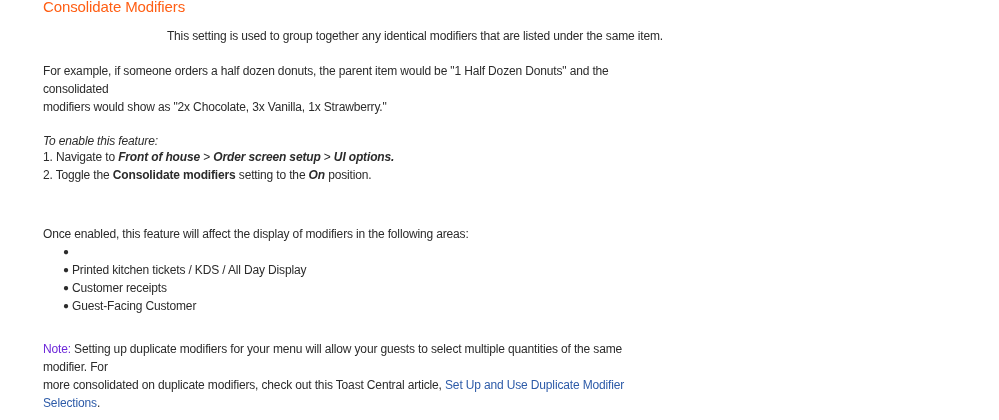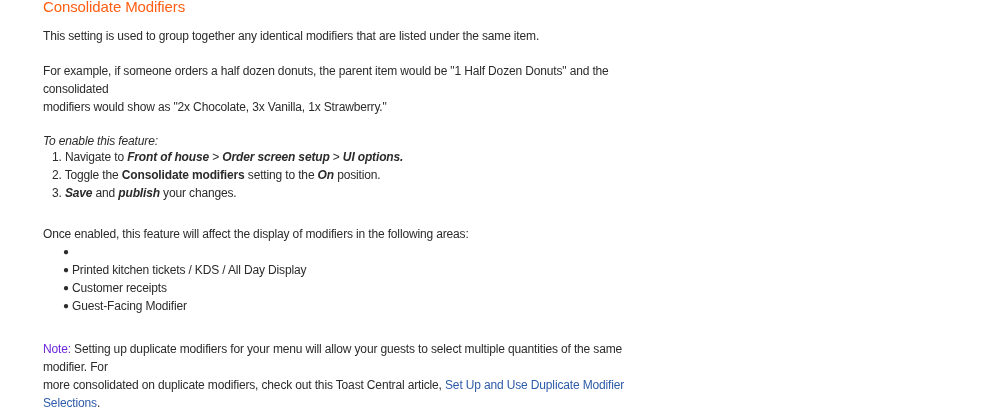--- a/index.html
+++ b/index.html
@@ -43,21 +43,20 @@
       position: absolute;
       left: 43px;
       top: 148px;
       margin: 0;
       padding: 0;
       list-style: none;
     }
     .ol li {
       height: 18px;
       letter-spacing: -0.15px;
-      margin-left: 9px;
     }
     .ul {
       position: absolute;
       left: 72px;
       top: 243px;
       margin: 0;
       padding: 0;
       list-style: none;
     }
     .ul li {
@@ -75,48 +74,45 @@
     .link { color: #2d5ba8; text-decoration: none; cursor: pointer; }
     b { font-weight: bold; }
     i { font-style: italic; }
   </style>
 </head>
 <body>
 
 <div class="article">
   <h2 class="title">Consolidate Modifiers</h2>
 
-  <p class="p" style="top:27px;">This setting is used to group together any identical modifiers that are listed under the same item.</p>
+  <p class="p" style="top:27px;text-align:right;">This setting is used to group together any identical modifiers that are listed under the same item.</p>
 
   <p class="p" style="top:62px;">
     <span>For example, if someone orders a half dozen donuts, the parent item would be "1 Half Dozen Donuts" and the consolidated</span><br>
     <span>modifiers would show as "2x Chocolate, 3x Vanilla, 1x Strawberry."</span>
   </p>
 
   <p class="p" style="top:132px;font-style:italic;">To enable this feature:</p>
 
   <ol class="ol">
     <li>
       <span>1.</span><span> Navigate to </span><b><i>Front of house</i></b><span> &gt; </span><b><i>Order screen setup</i></b><span> &gt; </span><b><i>UI options.</i></b>
     </li>
     <li>
       <span>2.</span><span> Toggle the </span><b>Consolidate modifiers</b><span> setting to the </span><b><i>On</i></b><span> position.</span>
     </li>
-    <li>
-      <span>3.</span>&nbsp;<b><i>Save</i></b><span> and </span><b><i>publish</i></b><span> your changes.</span>
-    </li>
   </ol>
 
   <p class="p" style="top:225px;">Once enabled, this feature will affect the display of modifiers in the following areas:</p>
 
   <ul class="ul">
     <li><span class="bullet">●</span></li>
     <li><span class="bullet">●</span><span>Printed kitchen tickets / KDS / All Day Display</span></li>
     <li><span class="bullet">●</span><span>Customer receipts</span></li>
-    <li><span class="bullet">●</span><span>Guest-Facing Modifier</span></li>
+    <li><span class="bullet">●</span><span>Guest-Facing Customer</span></li>
   </ul>
 
   <p class="p" style="top:340px;">
     <span class="orange">Note:</span><span> Setting up duplicate modifiers for your menu will allow your guests to select multiple quantities of the same modifier. For</span><br>
     <span>more consolidated on duplicate modifiers, check out this Toast Central article, </span><a class="link">Set Up and Use Duplicate Modifier Selections</a><span>.</span>
   </p>
 
   <p class="p" style="top:412px;margin-top:39px;">
     <a class="link">Back to top</a>
   </p>

